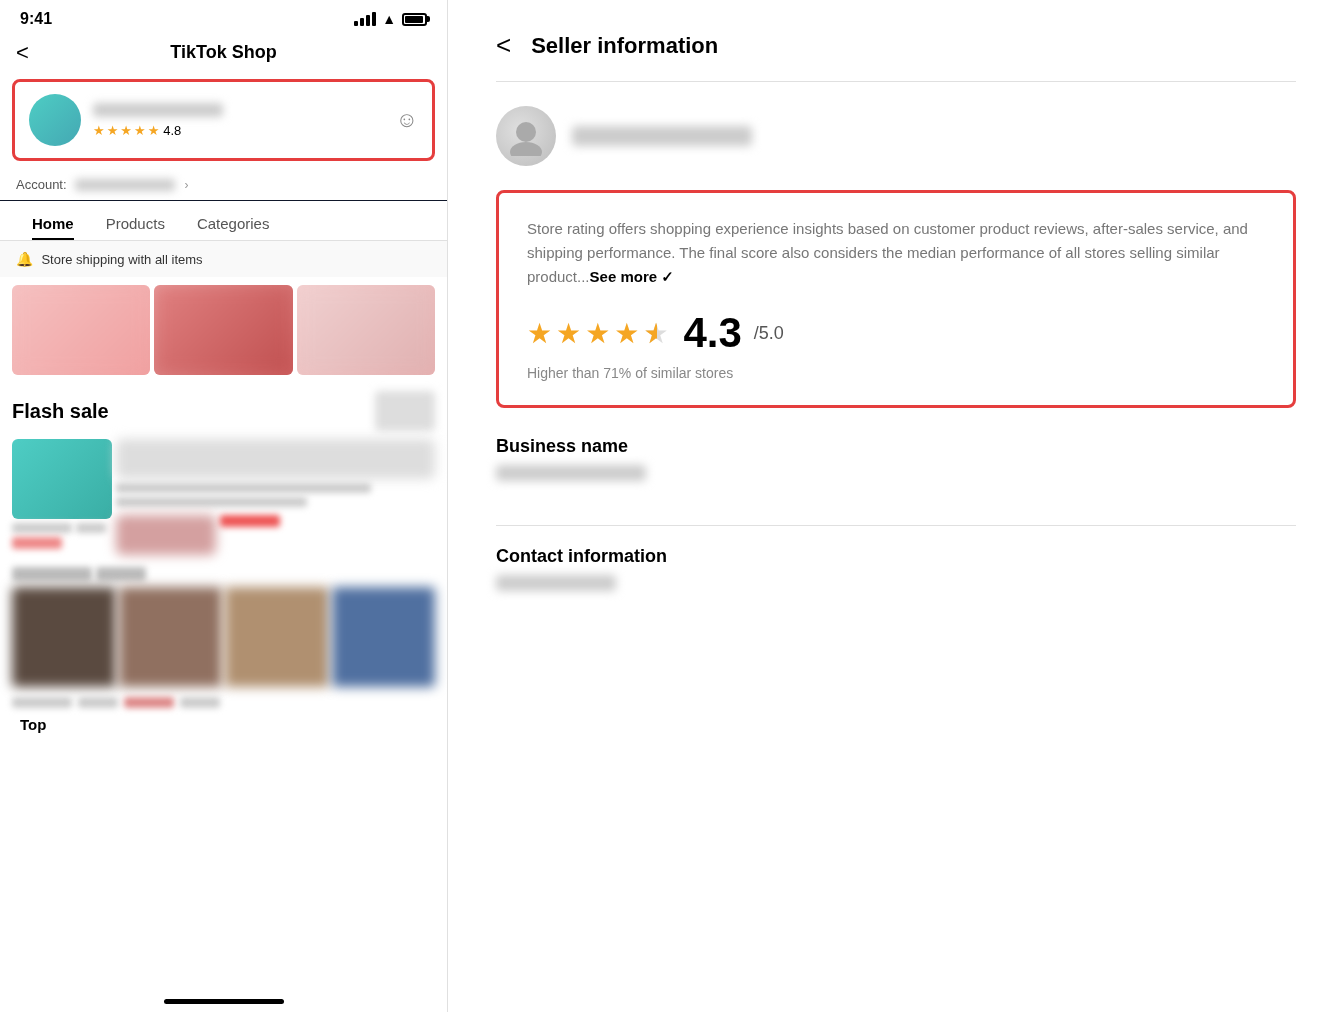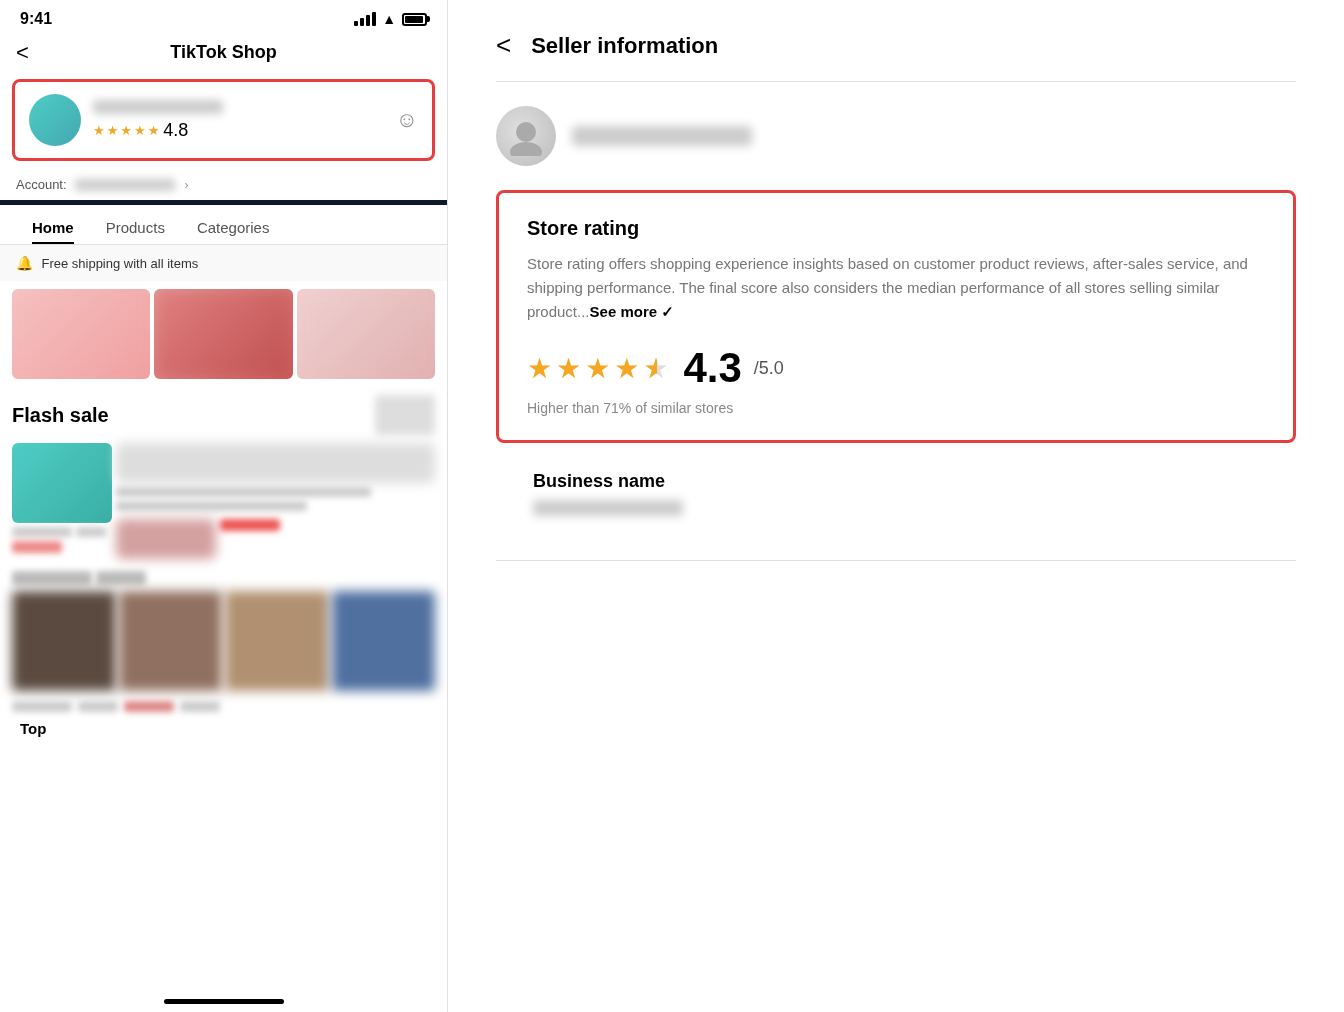--- a/index.html
+++ b/index.html
@@ -133,36 +133,36 @@
       display: flex;
       align-items: center;
       gap: 4px;
     }
     .stars-small { display: flex; gap: 2px; }
     .star-sm {
       color: #f5a623;
       font-size: 13px;
     }
     .rating-num {
-      font-size: 18px;
+      font-size: 13px;
       font-weight: 500;
     }
     .shop-card-right {
       font-size: 22px;
       color: #888;
     }
 
     .account-row {
       display: flex;
       align-items: center;
       padding: 8px 16px;
       font-size: 13px;
       color: #555;
       gap: 8px;
-      border-bottom: 5px solid #0f172a;
+      border-bottom: 1px solid #0f172a;
     }
     .account-label { color: #555; }
     .account-value-blurred {
       width: 100px;
       height: 12px;
       background: #ccc;
       border-radius: 3px;
       filter: blur(4px);
     }
     .account-chevron { font-size: 12px; color: #999; margin-left: 2px; }
@@ -431,21 +431,20 @@
       font-weight: 400;
     }
     .rating-comparison {
       font-size: 14px;
       color: #888;
     }
 
     
     .info-section {
       margin-bottom: 24px;
-      margin-left: 37px;
     }
     .info-section-title {
       font-size: 18px;
       font-weight: 700;
       margin-bottom: 8px;
     }
     .info-value-blurred {
       width: 150px;
       height: 16px;
       background: #ccc;
@@ -525,21 +524,21 @@
     <div class="tab-item">
       <span>Products</span>
     </div>
     <div class="tab-item">
       <span>Categories</span>
     </div>
   </div>
 
   <div class="free-shipping">
     <span class="truck-icon">🔔</span>
-    <span>Free shipping with all items</span>
+    <span>Store shipping with all items</span>
   </div>
 
   <div class="product-grid">
     <div class="product-thumb pink">
       <div class="blurred-rect" style="background: linear-gradient(135deg, #f5c0c0, #f0a0a0);"></div>
     </div>
     <div class="product-thumb pink2">
       <div class="blurred-rect" style="background: linear-gradient(135deg, #e08080, #c05050);"></div>
     </div>
     <div class="product-thumb pink3">
@@ -612,21 +611,20 @@
         <svg width="40" height="40" viewBox="0 0 40 40">
           <circle cx="20" cy="16" r="10" fill="#aaa"></circle>
           <ellipse cx="20" cy="36" rx="16" ry="10" fill="#aaa"></ellipse>
         </svg>
       </div>
     </div>
     <div class="seller-name-blurred"></div>
   </div>
 
   <div class="store-rating-box">
-    <div class="store-rating-title">Store rating</div>
     <div class="store-rating-desc">
       <span>Store rating offers shopping experience insights based on customer product reviews, after-sales service, and shipping performance. The final score also considers the median performance of all stores selling similar product...</span><span class="see-more">See more ✓</span>
     </div>
     <div class="rating-display">
       <div class="stars-large">
         <span class="star-lg star-full">★</span>
         <span class="star-lg star-full">★</span>
         <span class="star-lg star-full">★</span>
         <span class="star-lg star-full">★</span>
         <span class="star-lg" style="position:relative;display:inline-block;width:28px;height:28px;">
@@ -640,13 +638,17 @@
     <div class="rating-comparison">Higher than 71% of similar stores</div>
   </div>
 
   <div class="info-section">
     <div class="info-section-title">Business name</div>
     <div class="info-value-blurred"></div>
   </div>
 
   <div class="divider"></div>
 
+  <div class="info-section">
+    <div class="info-section-title">Contact information</div>
+    <div class="contact-value-blurred"></div>
+  </div>
 </div>
 
 </body></html>

